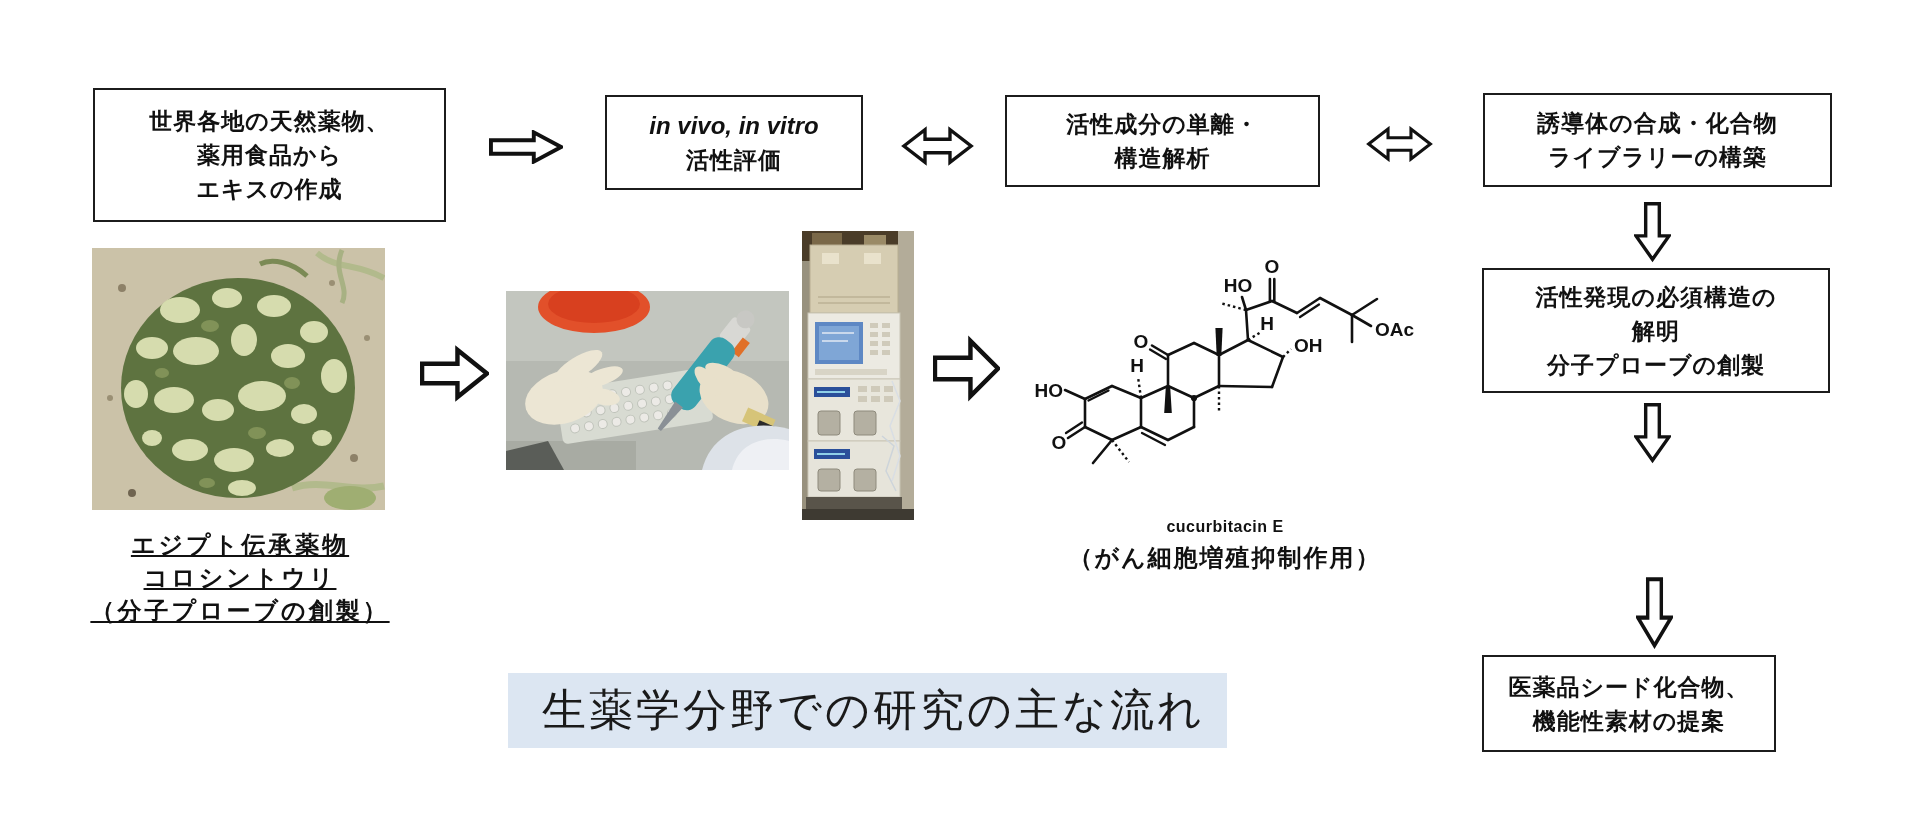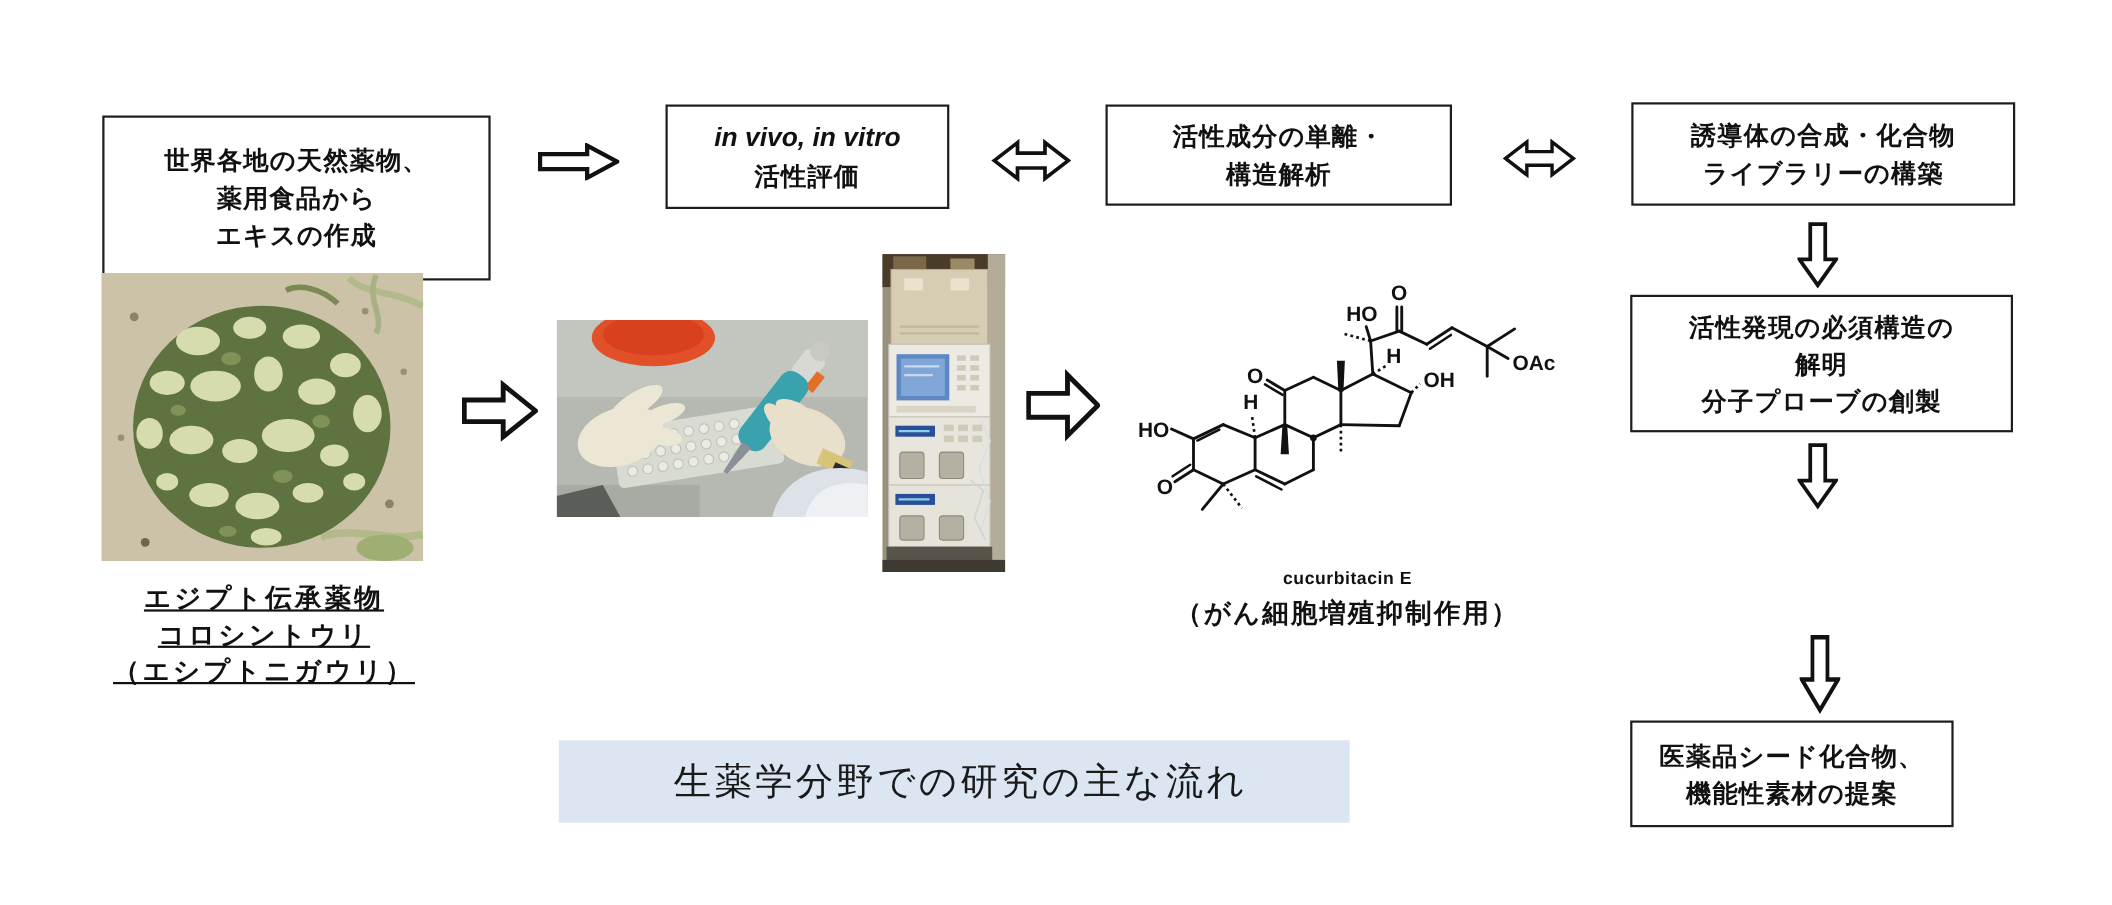--- a/index.html
+++ b/index.html
@@ -14,35 +14,35 @@
   .arrow svg{display:block;}
   .photo{position:absolute;overflow:hidden;}
   .photo svg{display:block;}
   .caption{position:absolute;text-align:center;font-weight:bold;text-decoration:underline;}
   .caption .ln{font-size:24px;line-height:33px;letter-spacing:3px;white-space:nowrap;}
   .compound-caption{position:absolute;text-align:center;font-weight:bold;}
   .compound-name{font-size:16px;line-height:30px;letter-spacing:0.5px;margin-top:12px;}
   .compound-activity{font-size:24px;line-height:32px;letter-spacing:2px;white-space:nowrap;}
   .banner{position:absolute;left:508px;top:673px;width:719px;height:75px;background:#dce6f2;
           display:flex;align-items:center;justify-content:center;}
-  .banner .txt{font-family:"Liberation Serif","DejaVu Serif",serif;font-size:34px;
+  .banner .txt{font-family:"Liberation Serif","DejaVu Serif",serif;font-size:44px;
                letter-spacing:3px;color:#1a1a1a;white-space:nowrap;margin-left:12px;}
   .structure{position:absolute;left:1005px;top:225px;}
   .bond{stroke:#111;stroke-width:2.6;stroke-linecap:round;fill:none;}
   .bond2{stroke:#111;stroke-width:2.3;stroke-linecap:round;fill:none;}
   .hash{stroke:#111;stroke-width:2.4;stroke-dasharray:2.5 3;stroke-linecap:butt;fill:none;}
   .atom{font-family:"Liberation Sans","DejaVu Sans",sans-serif;font-weight:bold;font-size:19px;fill:#111;}
   .blockarrow{fill:#fff;stroke:#111;}
 </style>
 </head>
 <body>
 
 <div class="canvas">
 
-  <div class="fbox" style="left:93px;top:105px;width:353px;height:150px;justify-content:center;">
+  <div class="fbox" style="left:93px;top:88px;width:353px;height:134px;justify-content:center;">
     <div class="ln">世界各地の天然薬物、</div>
     <div class="ln">薬用食品から</div>
     <div class="ln">エキスの作成</div>
   </div>
 
   <div class="arrow" style="left:489px;top:130px;">
     <svg width="74" height="34" viewBox="0 0 76 34">
       <polygon class="blockarrow" stroke-width="4" points="2,10 46,10 46,2 74,17 46,32 46,24 2,24"></polygon>
     </svg>
   </div>
@@ -149,21 +149,21 @@
           <ellipse cx="165" cy="185" rx="9" ry="6"></ellipse>
         <ellipse cx="115" cy="235" rx="8" ry="5"></ellipse>
       </g>
       <path d="M215,28 C200,14 180,10 168,16" stroke="#7b8a55" stroke-width="5" fill="none"></path>
     </svg>
   </div>
 
   <div class="caption" style="left:66px;top:528px;width:348px;">
     <div class="ln">エジプト伝承薬物</div>
     <div class="ln">コロシントウリ</div>
-    <div class="ln">（エシプトニガウリ）</div>
+    <div class="ln">（分子プローブの創製）</div>
   </div>
 
   <div class="arrow" style="left:420px;top:345px;">
     <svg width="69" height="57" viewBox="0 0 70 58">
       <polygon class="blockarrow" stroke-width="4.5" points="2,19 38,19 38,5 68,29 38,53 38,39 2,39"></polygon>
     </svg>
   </div>
 
   <div class="photo" style="left:506px;top:291px;width:283px;height:179px;">
     <svg width="283" height="179" viewBox="0 0 283 179">

